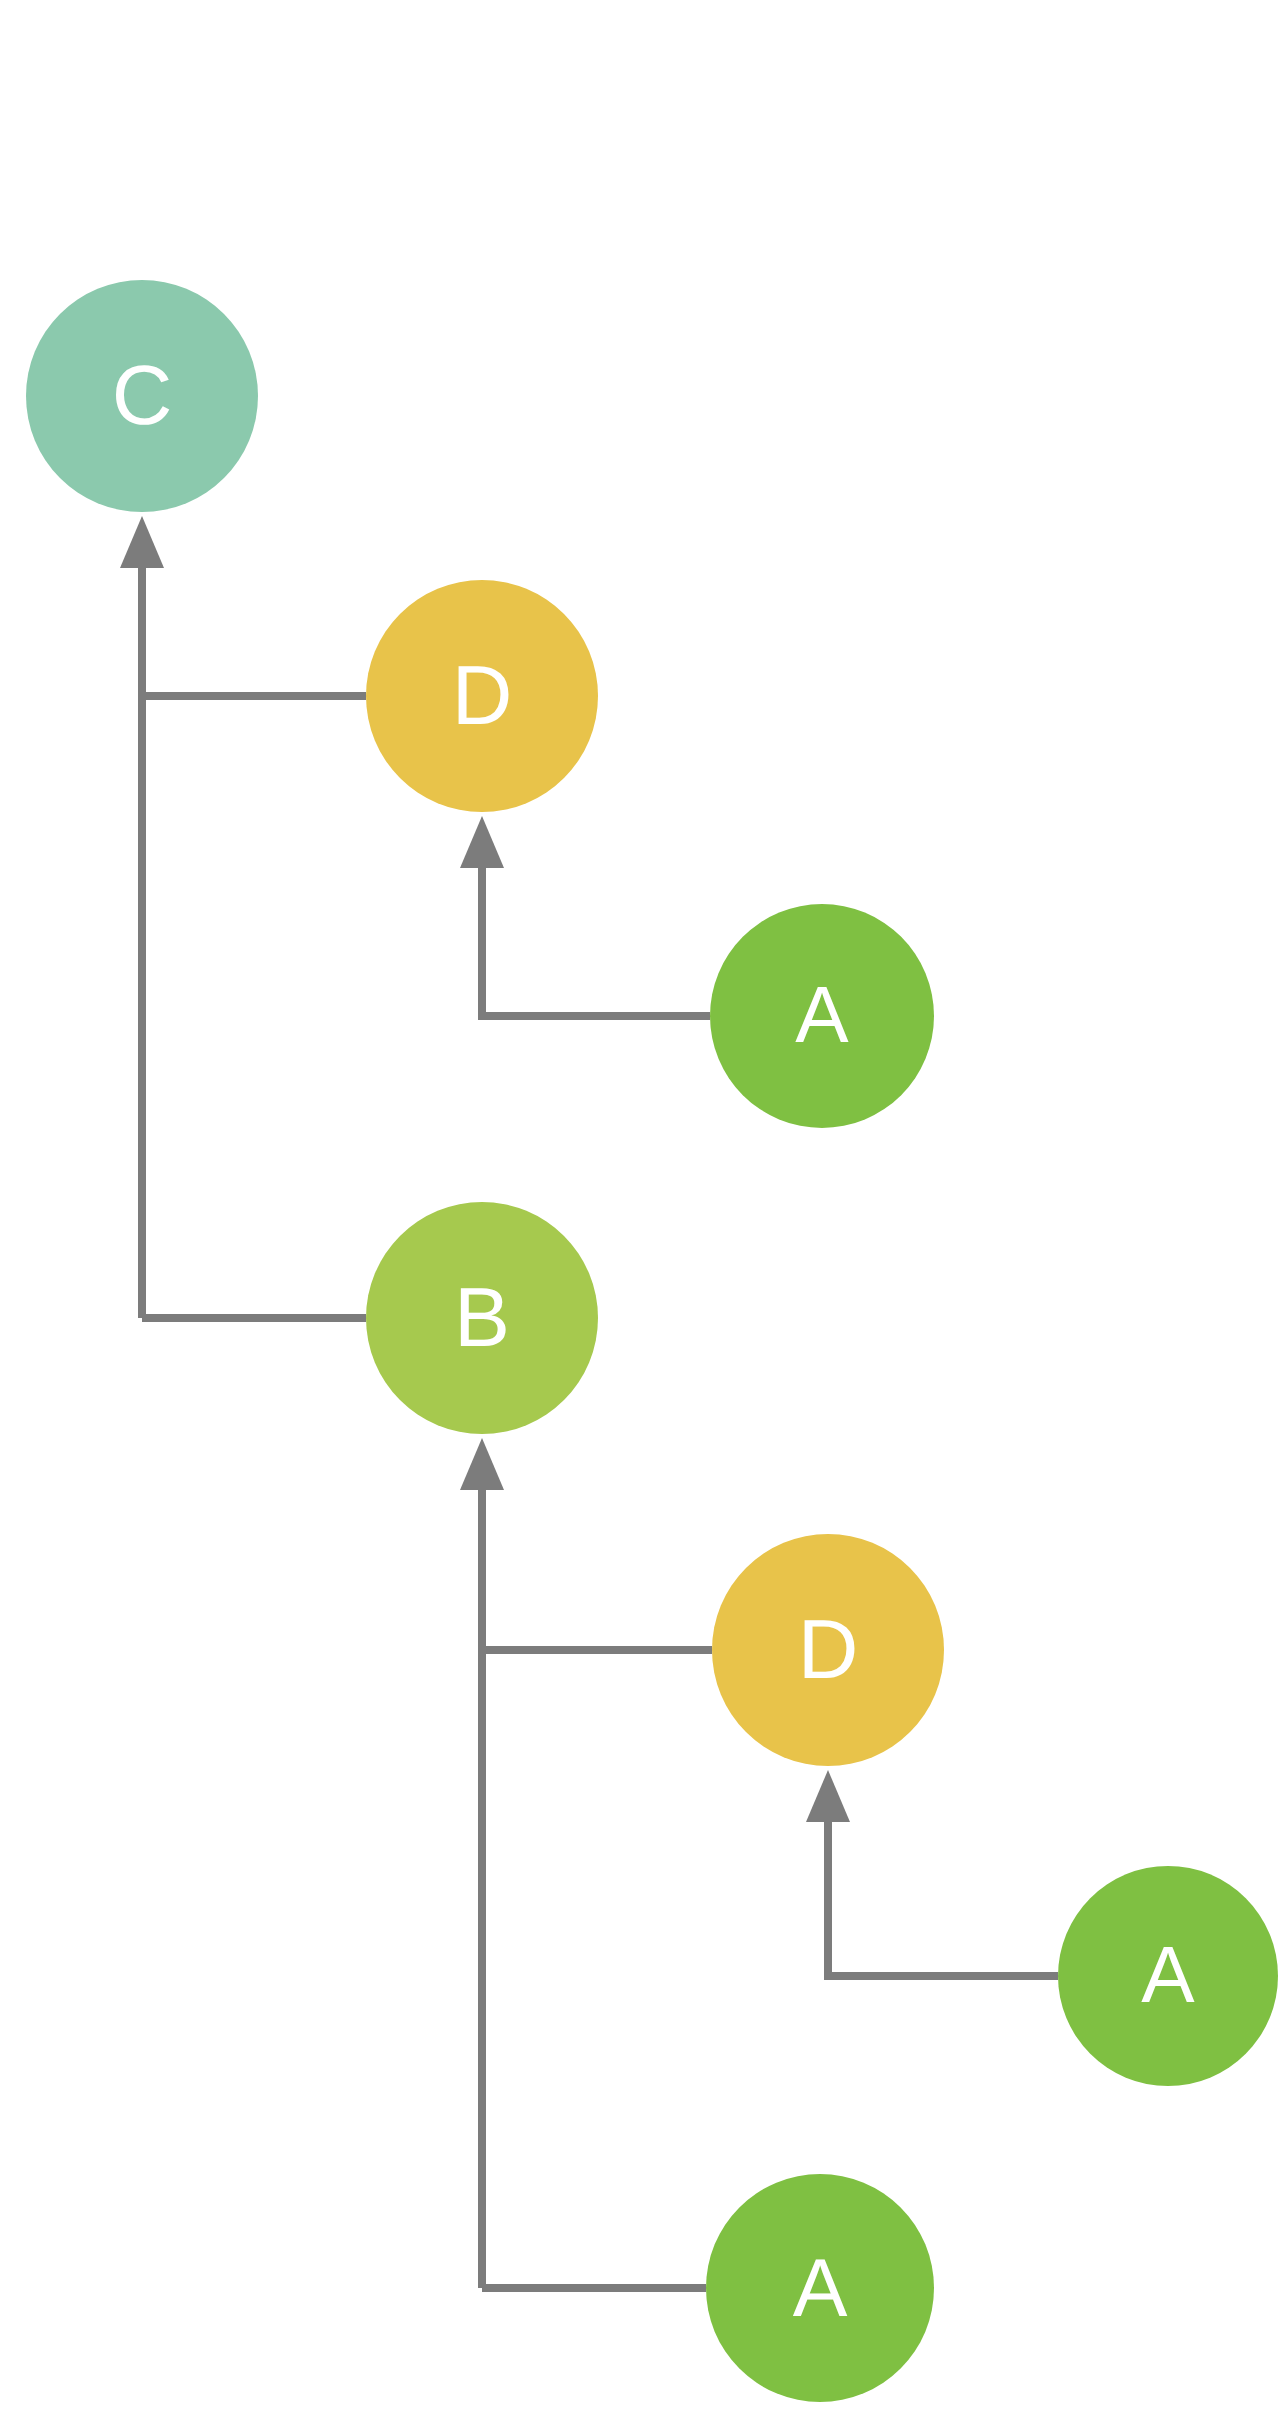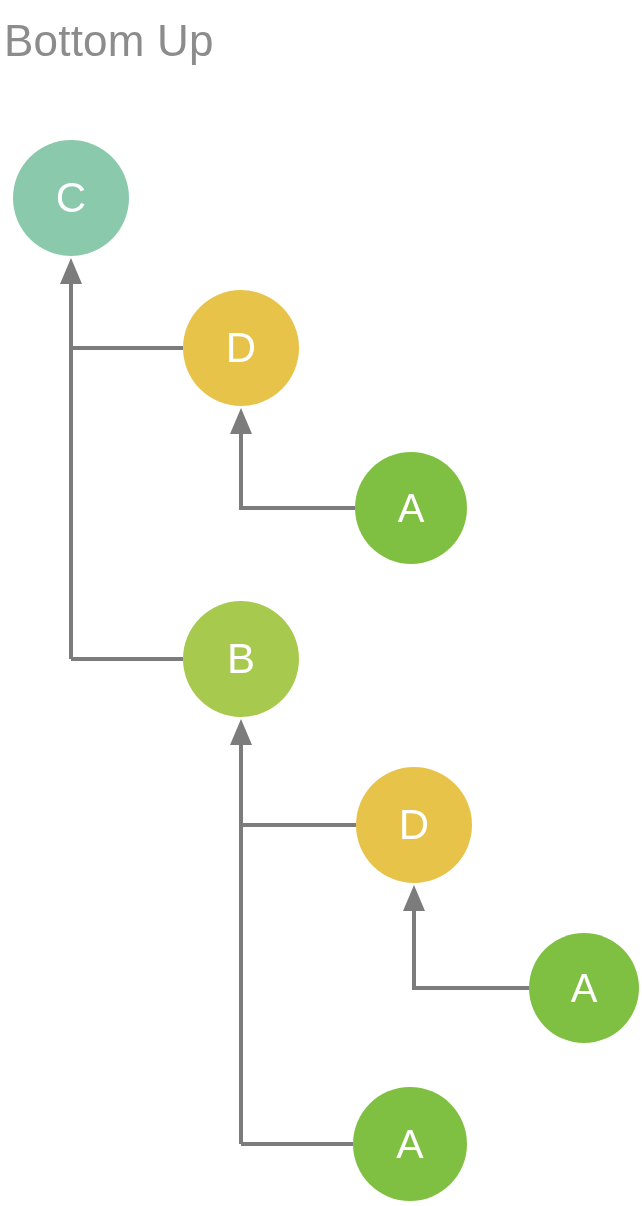--- a/index.html
+++ b/index.html
@@ -55,21 +55,20 @@
     font-size: 40px;
     line-height: 1;
     user-select: none;
   }
 </style>
 </head>
 <body>
 
 <div id="diagram-root">
 
-  <div class="title">Bottom Up</div>
 
   <svg class="edges" viewBox="0 0 642 1206" xmlns="http://www.w3.org/2000/svg">
     <g id="edge-group" fill="none" stroke-linecap="butt" stroke-linejoin="miter">
         <polyline points="71,659 71,283" stroke="#7c7c7c" stroke-width="4" fill="none"></polyline>
         <polyline points="71,348 183,348" stroke="#7c7c7c" stroke-width="4" fill="none"></polyline>
         <polyline points="71,659 183,659" stroke="#7c7c7c" stroke-width="4" fill="none"></polyline>
         <polyline points="355,508 241,508 241,433" stroke="#7c7c7c" stroke-width="4" fill="none"></polyline>
         <polyline points="241,1144 241,744" stroke="#7c7c7c" stroke-width="4" fill="none"></polyline>
         <polyline points="241,825 356,825" stroke="#7c7c7c" stroke-width="4" fill="none"></polyline>
         <polyline points="241,1144 353,1144" stroke="#7c7c7c" stroke-width="4" fill="none"></polyline>

